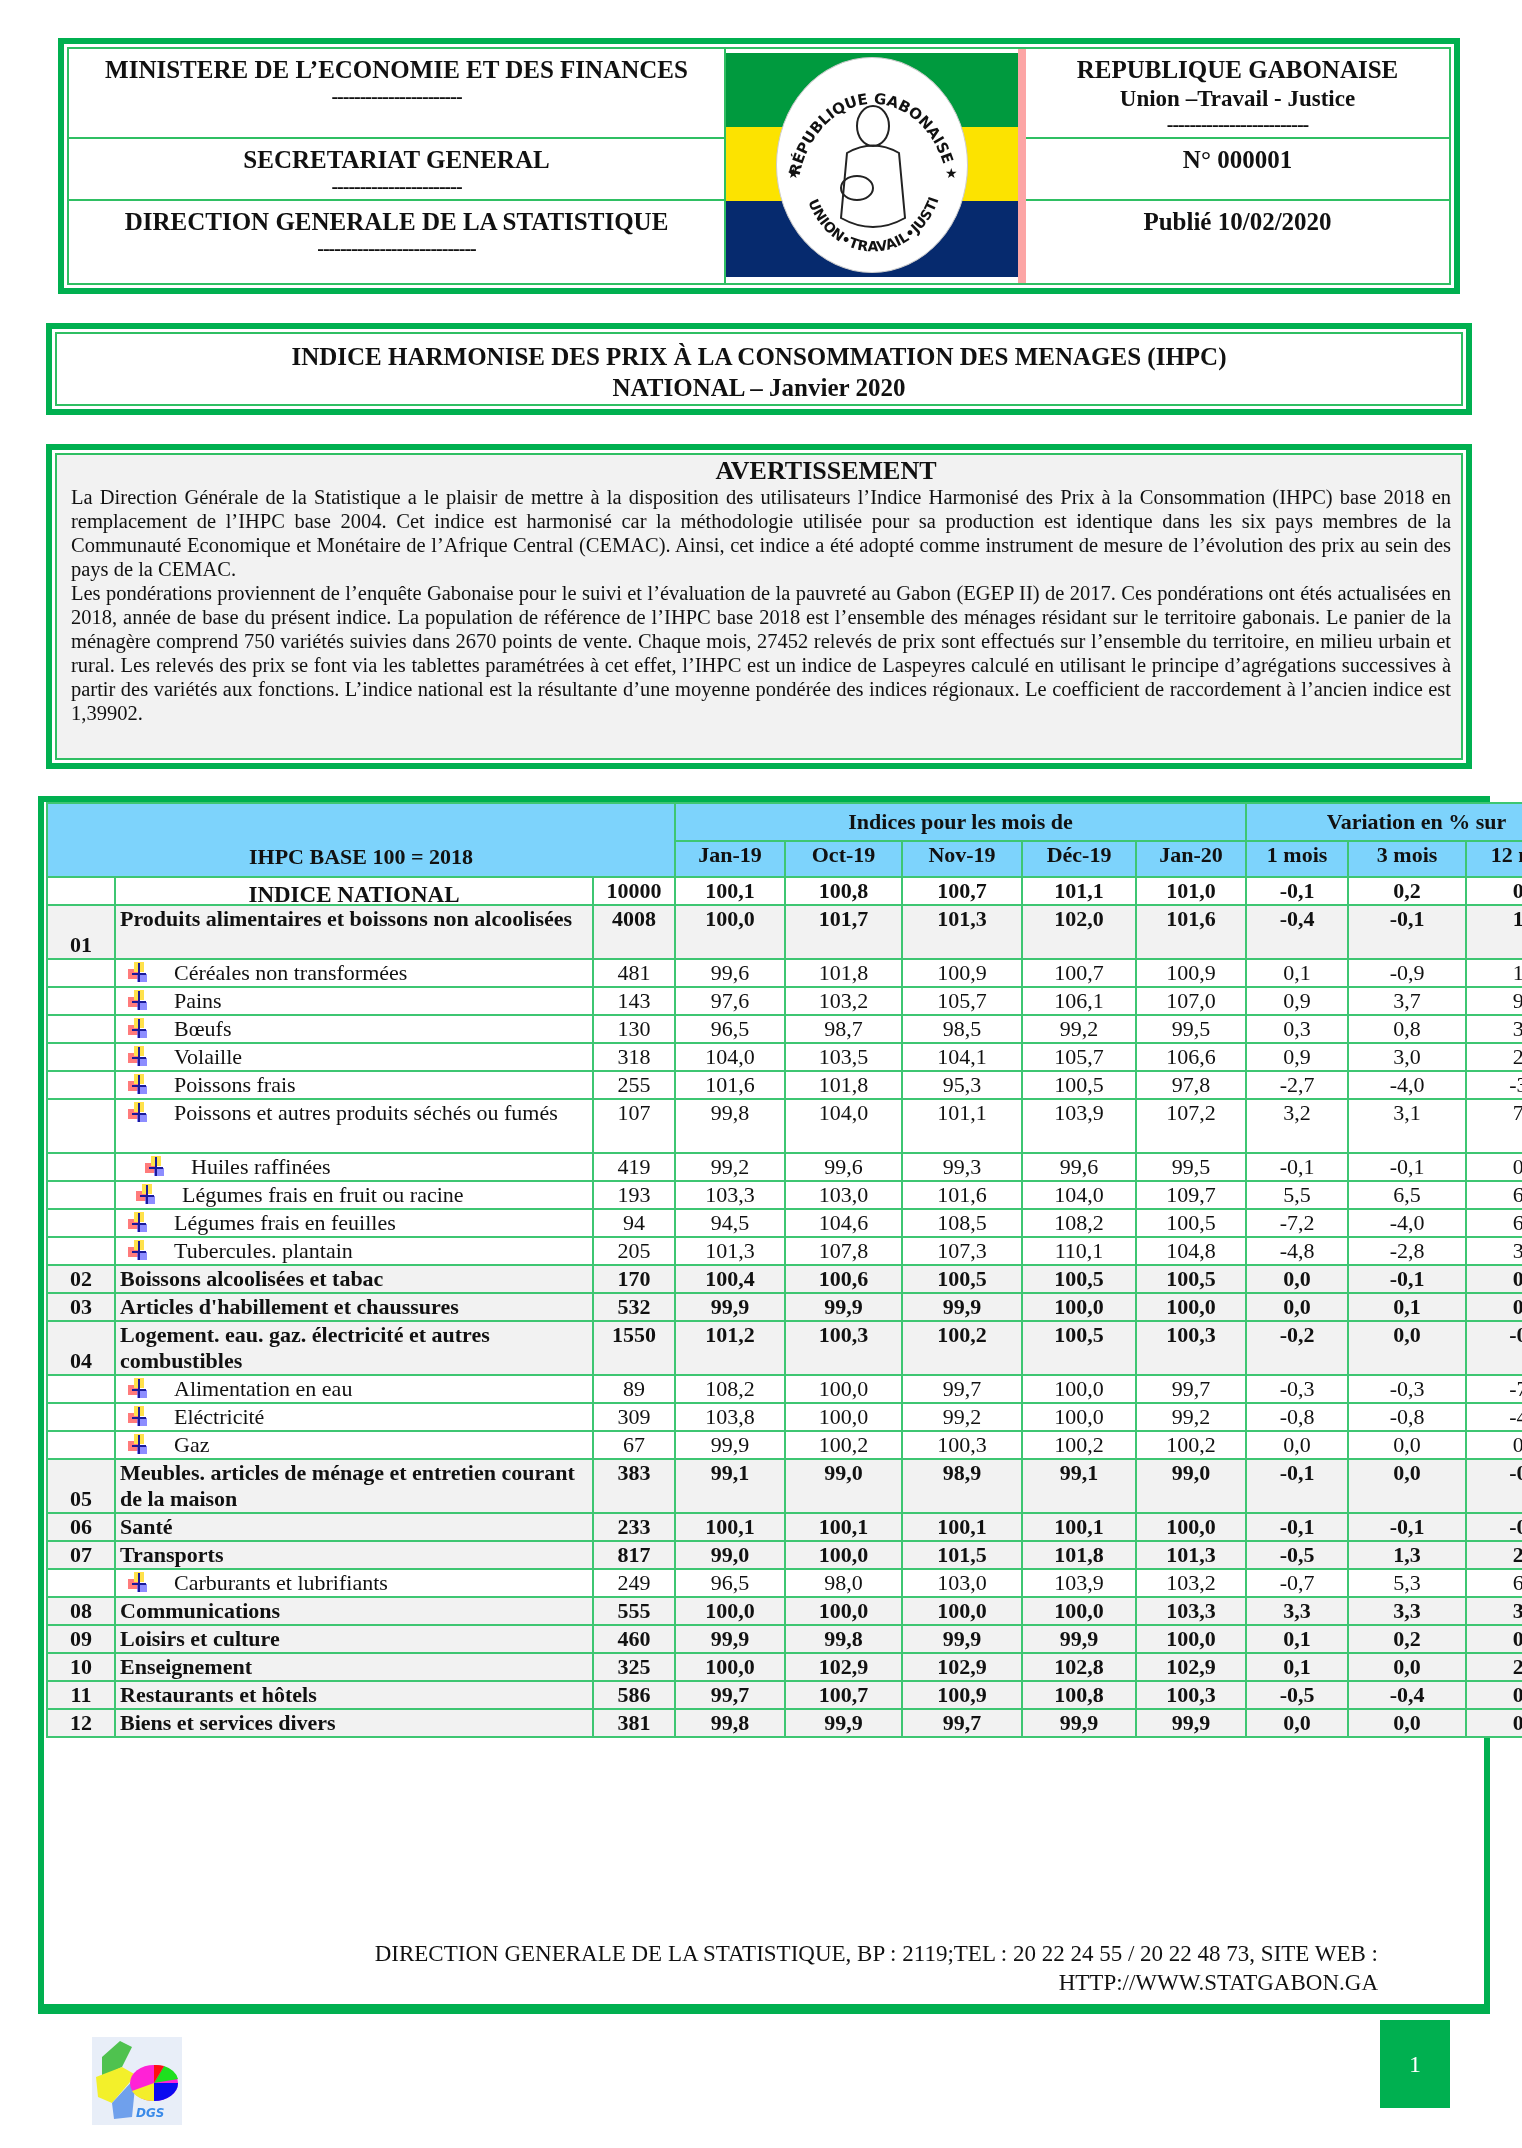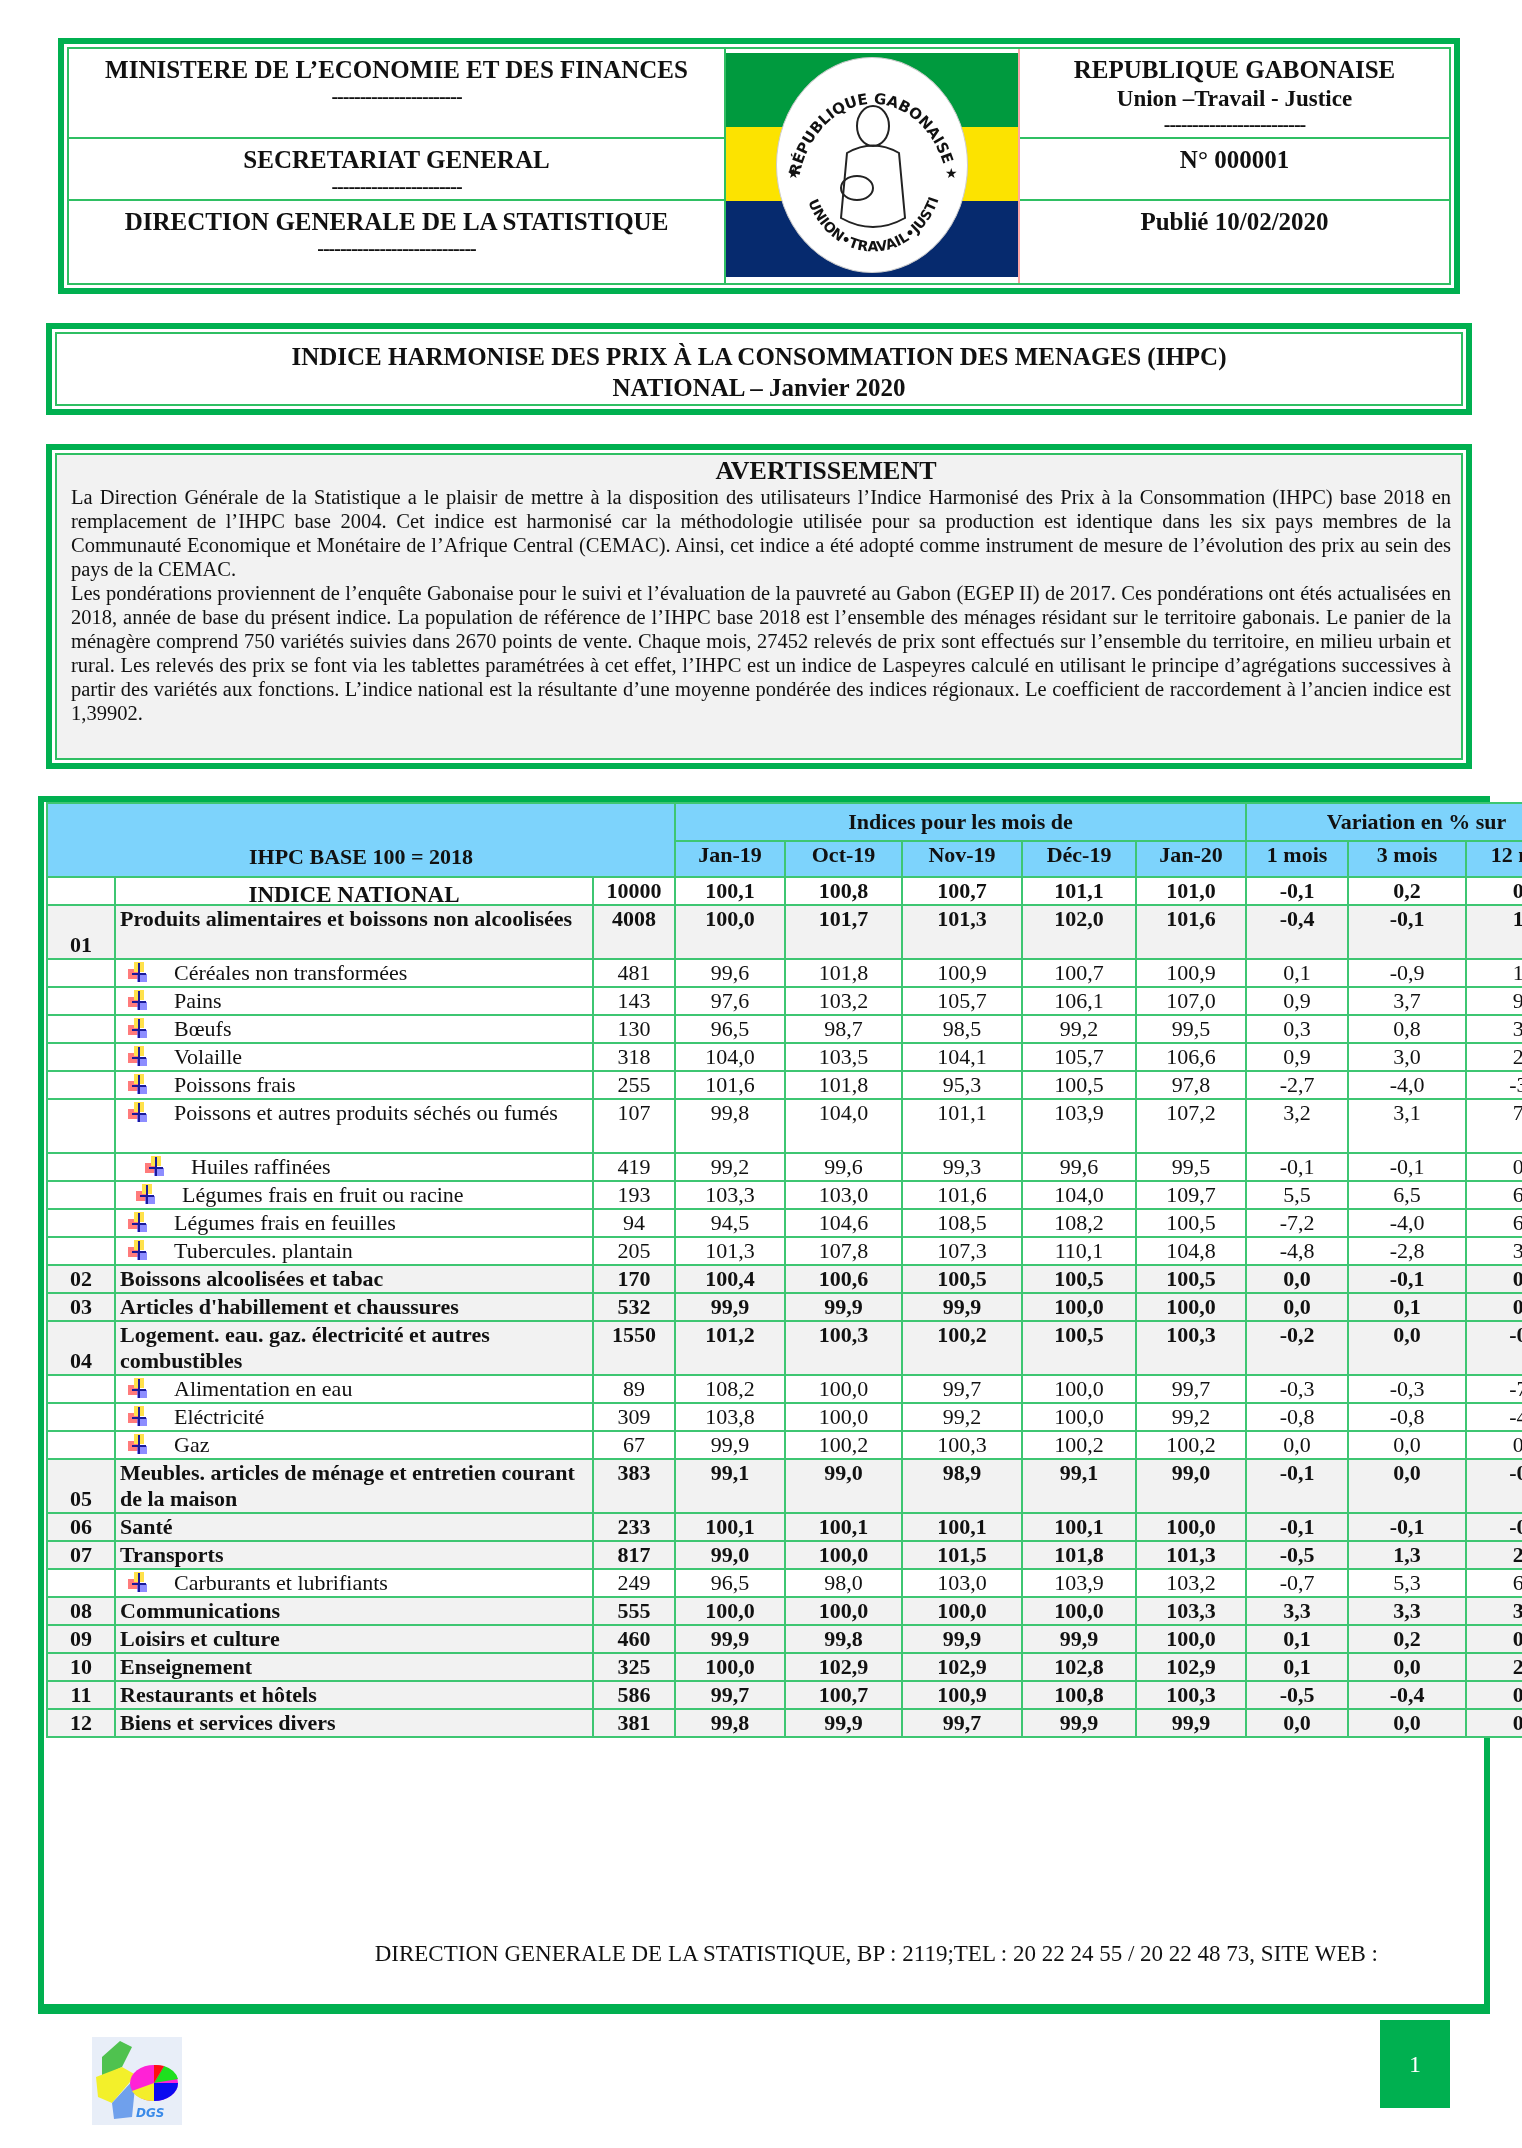--- a/index.html
+++ b/index.html
@@ -3,21 +3,21 @@
 <meta charset="utf-8">
 <style>
   * { box-sizing: border-box; margin: 0; padding: 0; }
   body { width: 1522px; height: 2148px; background: #ffffff; font-family: "Liberation Serif", serif; color: #111; position: relative; overflow: hidden; }
 
   
   .hdr { position: absolute; left: 58px; top: 38px; width: 1402px; height: 256px; border: 6px solid #00b050; padding: 3px; }
   .hdr-inner { width: 100%; height: 100%; border: 2px solid #2fbf63; display: flex; }
   .hdr-left, .hdr-right { display: flex; flex-direction: column; }
   .hdr-left { width: 657px; border-right: 2px solid #2fbf63; }
-  .hdr-right { flex: 1; border-left: 2px solid #fca5a5; font-family: Liberation Serif, serif; }
+  .hdr-right { flex: 1; border-left: 8px solid #fca5a5; font-family: Liberation Serif, serif; }
   .hdr-cell { display: flex; flex-direction: column; align-items: center; justify-content: flex-start; text-align: center; font-weight: bold; font-size: 25px; line-height: 30px; padding-top: 6px; }
   .hdr-cell + .hdr-cell { border-top: 2px solid #2fbf63; }
   .hdr-left .c1 { height: 88px; } .hdr-left .c2 { height: 62px; } .hdr-left .c3 { flex: 1; }
   .hdr-right .c1 { height: 88px; } .hdr-right .c2 { height: 62px; } .hdr-right .c3 { flex: 1; }
   .sub { font-size: 23px; line-height: 28px; }
   .dash { font-weight: bold; font-size: 20px; line-height: 22px; letter-spacing: -1px; }
   .flag { width: 292px; height: 224px; position: relative; margin: 4px 0; }
   .flag .g { position: absolute; left:0; top:0; width:100%; height:74px; background:#009a3e; }
   .flag .y { position: absolute; left:0; top:74px; width:100%; height:74px; background:#fce300; }
   .flag .b { position: absolute; left:0; top:148px; width:100%; height:76px; background:#062a6e; }
@@ -521,14 +521,15 @@
     <ellipse cx="62" cy="46" rx="24" ry="18" fill="#ff22d6"></ellipse>
     <path d="M62 46 L86 46 A24 18 0 0 1 62 64 Z" fill="#0a0af0"></path>
     <path d="M62 46 L62 64 A24 18 0 0 1 40 54 Z" fill="#f4ee2a"></path>
     <path d="M62 46 L72 29 A24 18 0 0 1 86 42 Z" fill="#1ee01e"></path>
     <path d="M62 46 L62 28 A24 18 0 0 1 72 29 Z" fill="#ff1010"></path>
     <text x="44" y="80" font-family="DejaVu Sans, sans-serif" font-size="12" font-weight="bold" font-style="italic" fill="#3a8ae8">DGS</text>
   </svg>
 </div>
 <div class="footer-text">
   <div>DIRECTION GENERALE DE LA STATISTIQUE, BP : 2119;TEL : 20 22 24 55 / 20 22 48 73, SITE WEB :</div>
+  <div>HTTP://WWW.STATGABON.GA</div>
 </div>
 <div class="page-num">1</div>
 
 </body></html>

